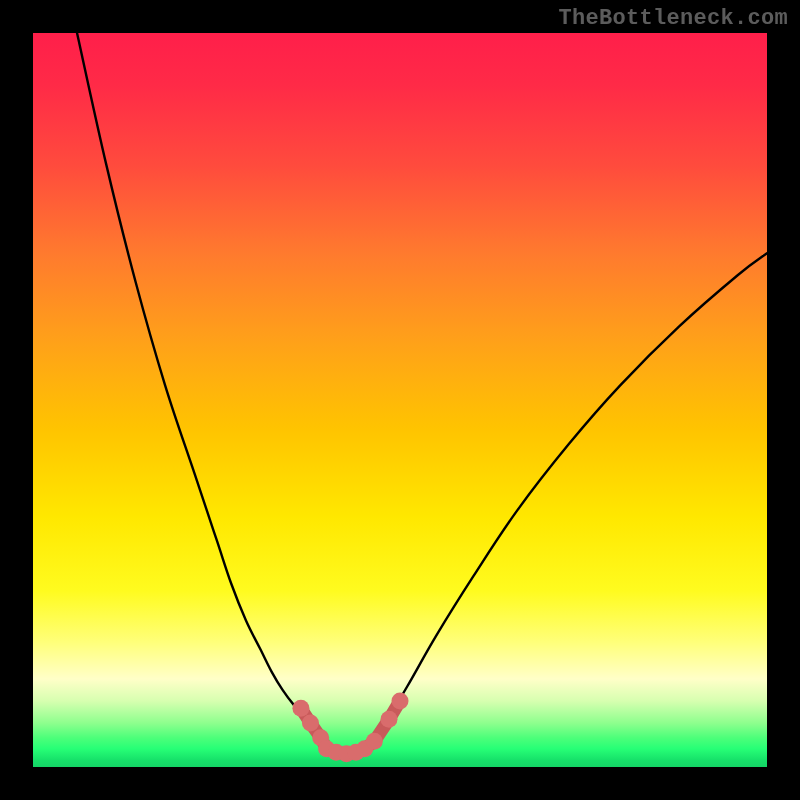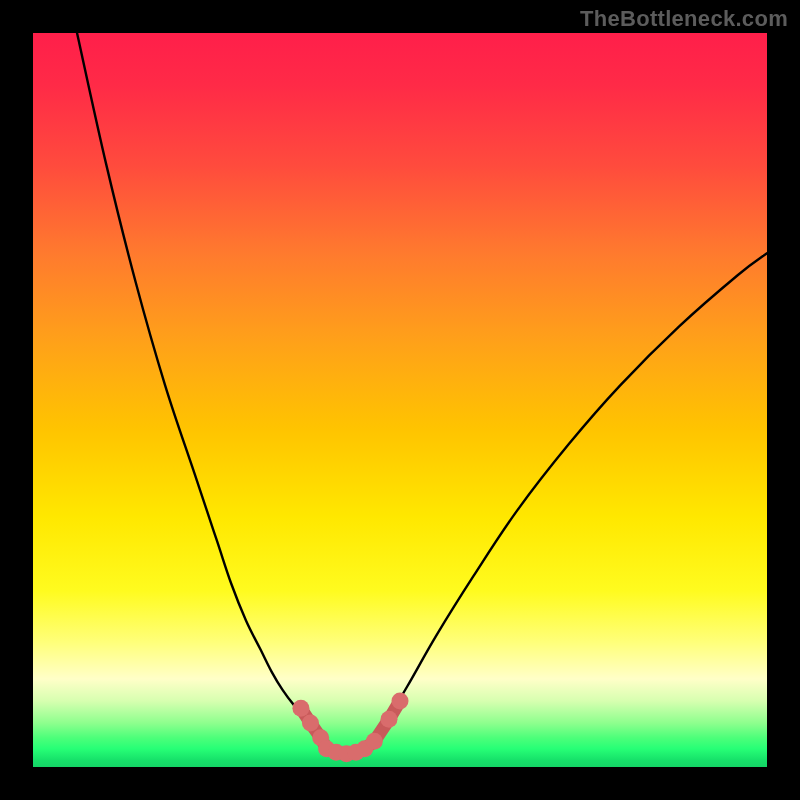--- a/index.html
+++ b/index.html
@@ -11,20 +11,21 @@
     background: #000;
     font-family: Arial, Helvetica, sans-serif;
   }
   .frame {
     position: absolute;
     left: 0;
     top: 0;
     width: 800px;
     height: 708px;
     background: #000;
+    font-family: Liberation Mono, monospace;
   }
   .plot {
     position: absolute;
     left: 33px;
     top: 33px;
     width: 734px;
     height: 734px;
     overflow: hidden;
   }
   .gradient {

